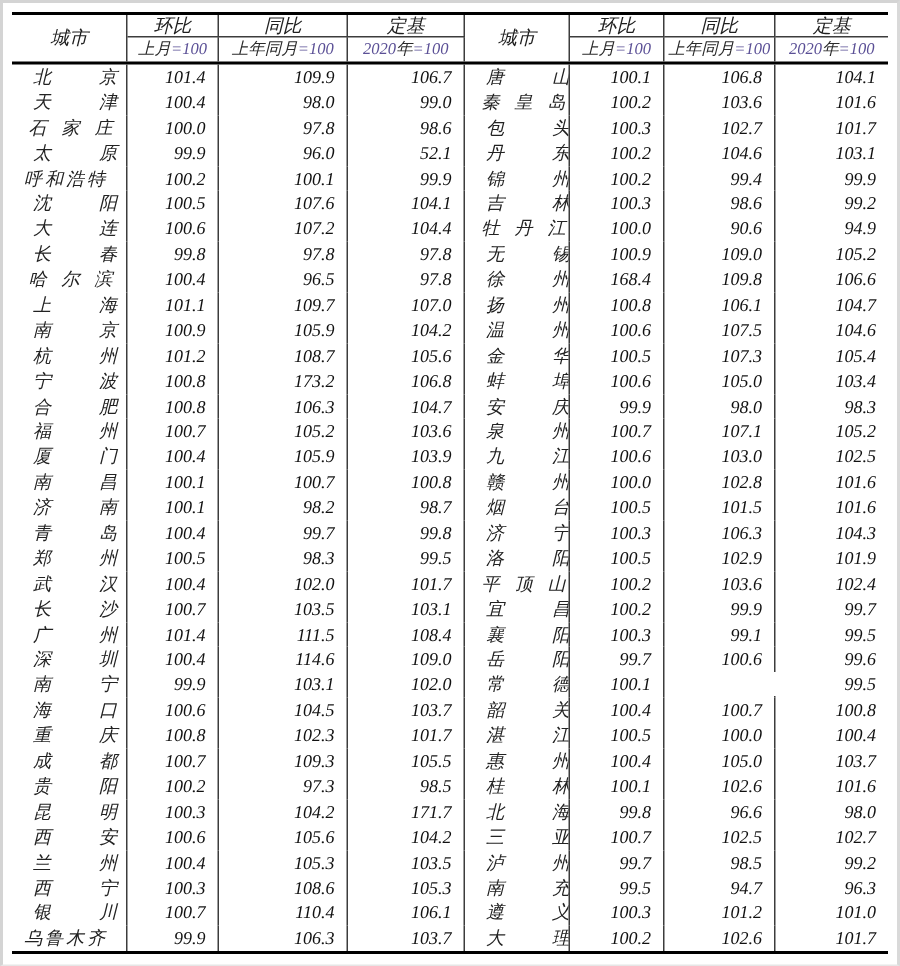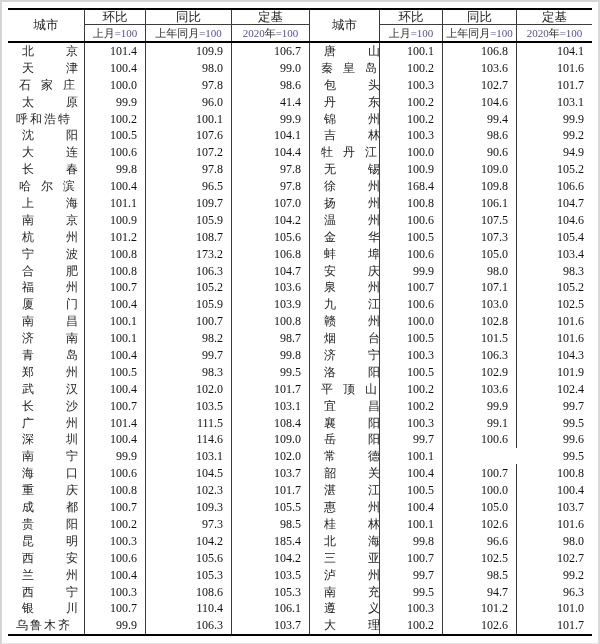--- a/index.html
+++ b/index.html
@@ -3,21 +3,21 @@
 <meta charset="utf-8">
 <style>
   html,body{margin:0;padding:0;background:#ffffff;}
   body{
     width:600px;height:644px;position:relative;overflow:hidden;
     font-family:"Liberation Serif","DejaVu Serif",serif;
     box-sizing:border-box;
     border-top:2px solid #d4d4d4;border-left:2px solid #d4d4d4;
     border-right:2px solid #d9d9d9;border-bottom:1px solid #e6e6e6;
   }
-  .table-wrap{position:absolute;left:6px;top:6px;width:584px;}
+  .table-wrap{position:absolute;left:6px;top:6px;width:584px;font-style:italic;}
   .grid{
     display:grid;
     grid-template-columns:77px 61px 86px 78px 70px 63px 74px 75px;
     box-sizing:border-box;
   }
   .grid *{box-sizing:border-box;}
   .header-grid{
     grid-template-rows:15px 16px;
     border-top:2px solid #000;
     border-bottom:2px solid #000;
@@ -121,21 +121,21 @@
     <div class="cell num-cell v" style="grid-area: 3 / 4;">98.6</div>
 
     <div class="cell city-cell v" style="grid-area: 3 / 5;"><span class="cn n2">包头</span></div>
     <div class="cell num-cell v" style="grid-area: 3 / 6;">100.3</div>
     <div class="cell num-cell v" style="grid-area: 3 / 7;">102.7</div>
     <div class="cell num-cell" style="grid-area: 3 / 8;">101.7</div>
 
     <div class="cell city-cell v" style="grid-area: 4 / 1;"><span class="cn n2">太原</span></div>
     <div class="cell num-cell v" style="grid-area: 4 / 2;">99.9</div>
     <div class="cell num-cell v" style="grid-area: 4 / 3;">96.0</div>
-    <div class="cell num-cell v" style="grid-area: 4 / 4;">41.4</div>
+    <div class="cell num-cell v" style="grid-area: 4 / 4;">52.1</div>
 
     <div class="cell city-cell v" style="grid-area: 4 / 5;"><span class="cn n2">丹东</span></div>
     <div class="cell num-cell v" style="grid-area: 4 / 6;">100.2</div>
     <div class="cell num-cell v" style="grid-area: 4 / 7;">104.6</div>
     <div class="cell num-cell" style="grid-area: 4 / 8;">103.1</div>
 
     <div class="cell city-cell v" style="grid-area: 5 / 1;"><span class="cn n4">呼和浩特</span></div>
     <div class="cell num-cell v" style="grid-area: 5 / 2;">100.2</div>
     <div class="cell num-cell v" style="grid-area: 5 / 3;">100.1</div>
     <div class="cell num-cell v" style="grid-area: 5 / 4;">99.9</div>
@@ -381,21 +381,21 @@
     <div class="cell num-cell v" style="grid-area: 29 / 4;">98.5</div>
 
     <div class="cell city-cell v" style="grid-area: 29 / 5;"><span class="cn n2">桂林</span></div>
     <div class="cell num-cell v" style="grid-area: 29 / 6;">100.1</div>
     <div class="cell num-cell v" style="grid-area: 29 / 7;">102.6</div>
     <div class="cell num-cell" style="grid-area: 29 / 8;">101.6</div>
 
     <div class="cell city-cell v" style="grid-area: 30 / 1;"><span class="cn n2">昆明</span></div>
     <div class="cell num-cell v" style="grid-area: 30 / 2;">100.3</div>
     <div class="cell num-cell v" style="grid-area: 30 / 3;">104.2</div>
-    <div class="cell num-cell v" style="grid-area: 30 / 4;">185.4</div>
+    <div class="cell num-cell v" style="grid-area: 30 / 4;">171.7</div>
 
     <div class="cell city-cell v" style="grid-area: 30 / 5;"><span class="cn n2">北海</span></div>
     <div class="cell num-cell v" style="grid-area: 30 / 6;">99.8</div>
     <div class="cell num-cell v" style="grid-area: 30 / 7;">96.6</div>
     <div class="cell num-cell" style="grid-area: 30 / 8;">98.0</div>
 
     <div class="cell city-cell v" style="grid-area: 31 / 1;"><span class="cn n2">西安</span></div>
     <div class="cell num-cell v" style="grid-area: 31 / 2;">100.6</div>
     <div class="cell num-cell v" style="grid-area: 31 / 3;">105.6</div>
     <div class="cell num-cell v" style="grid-area: 31 / 4;">104.2</div>

